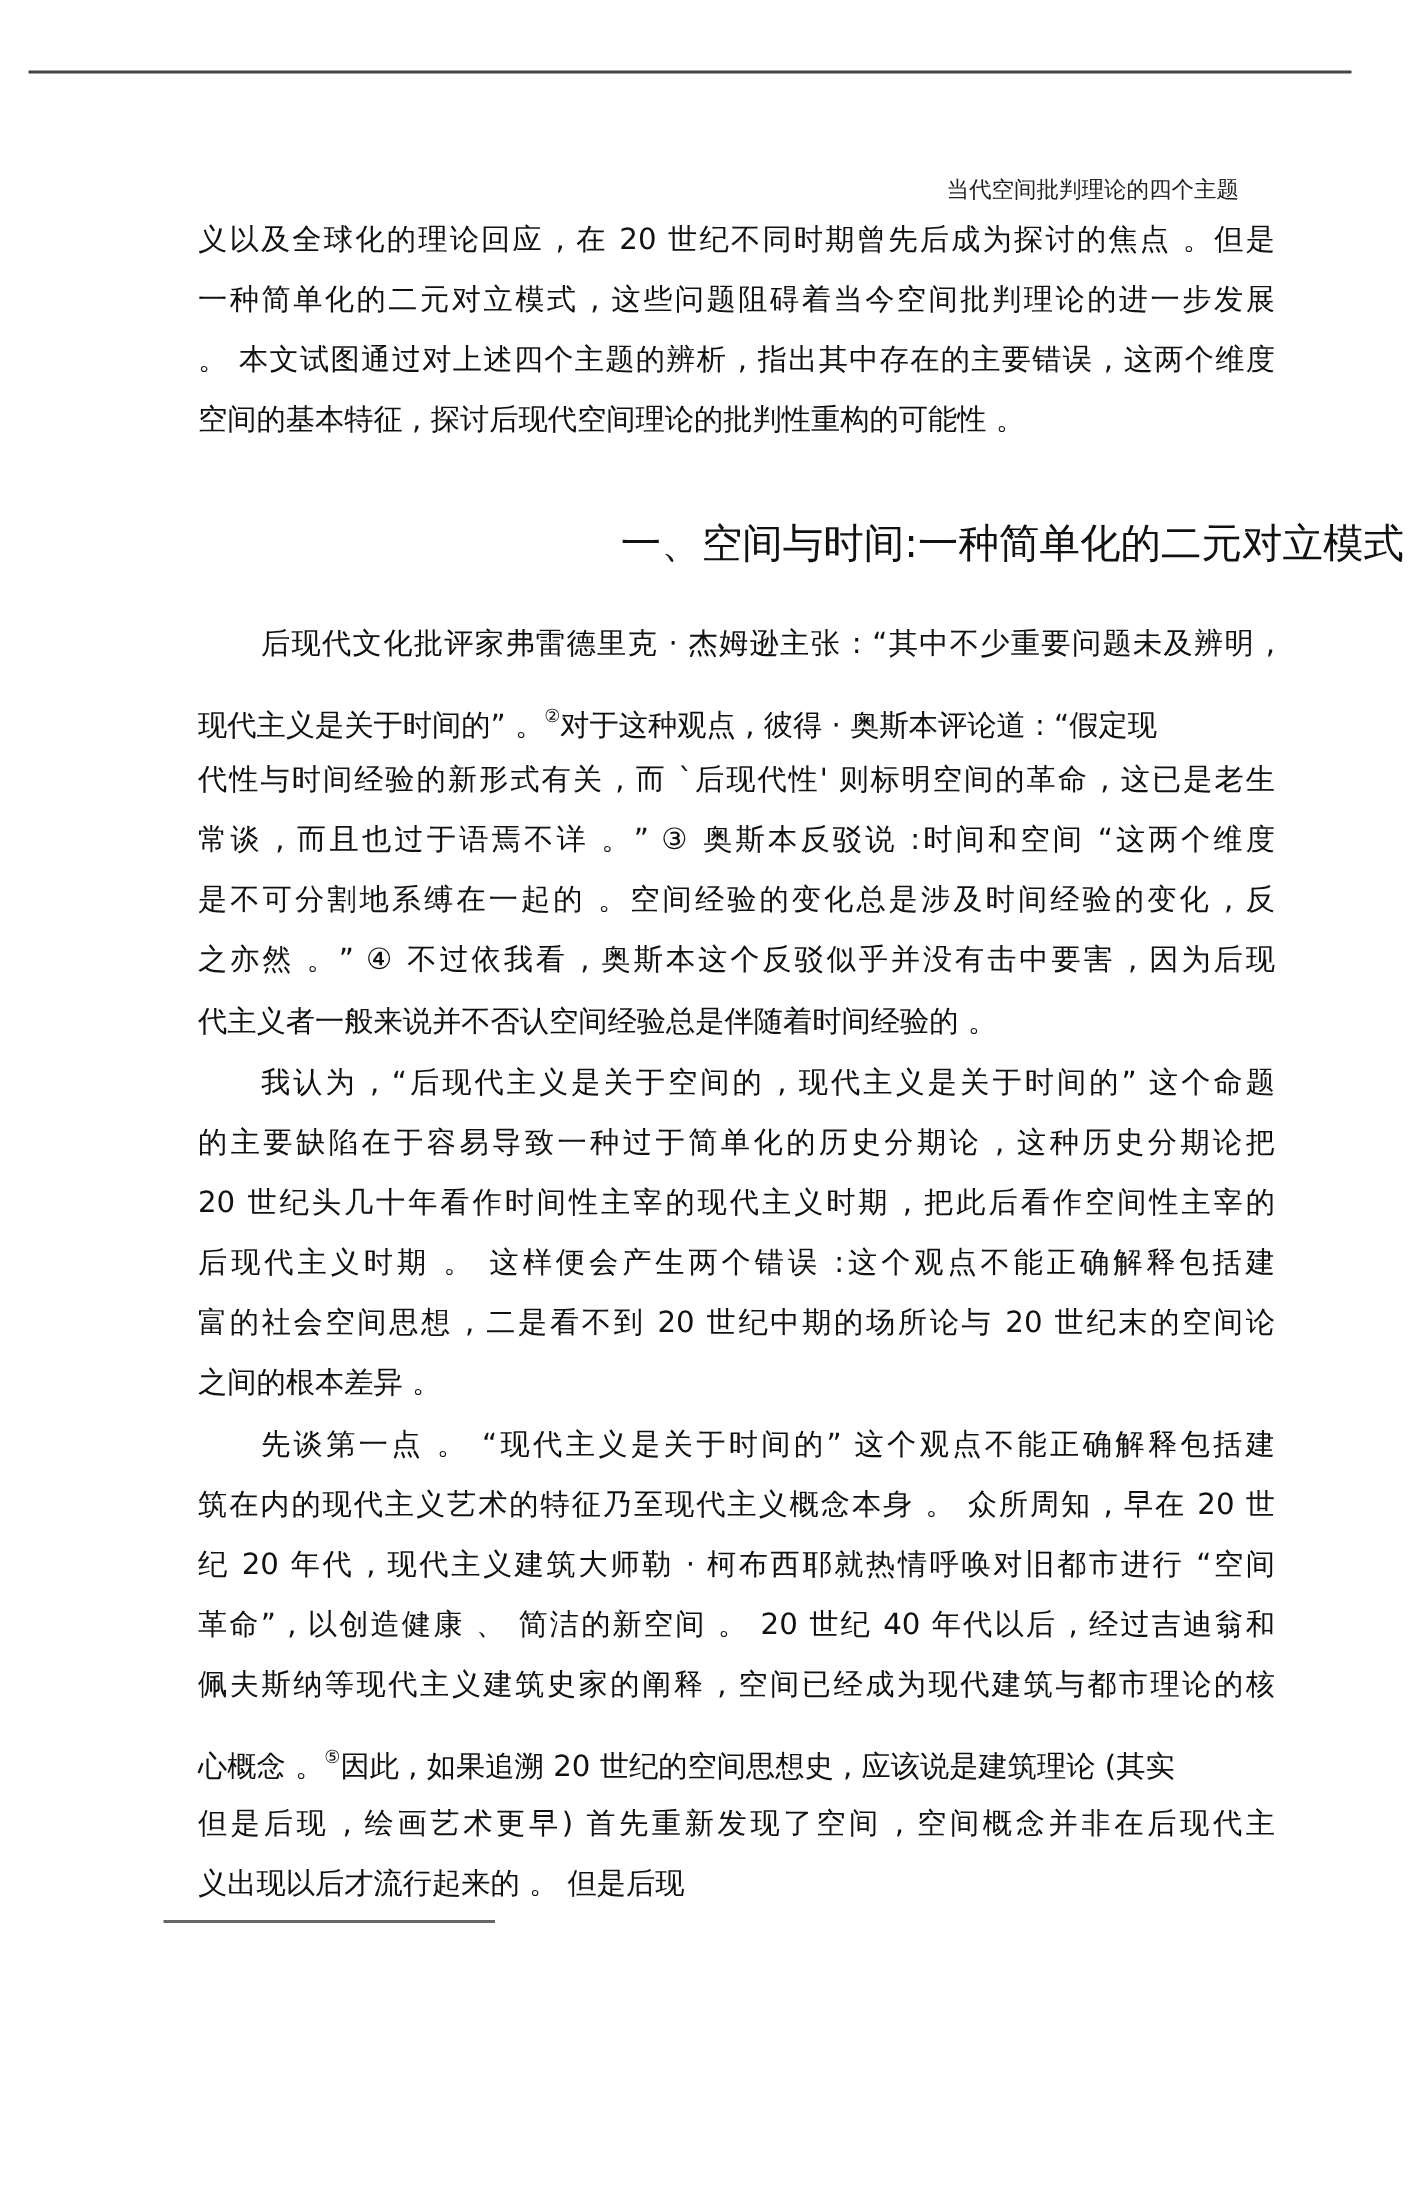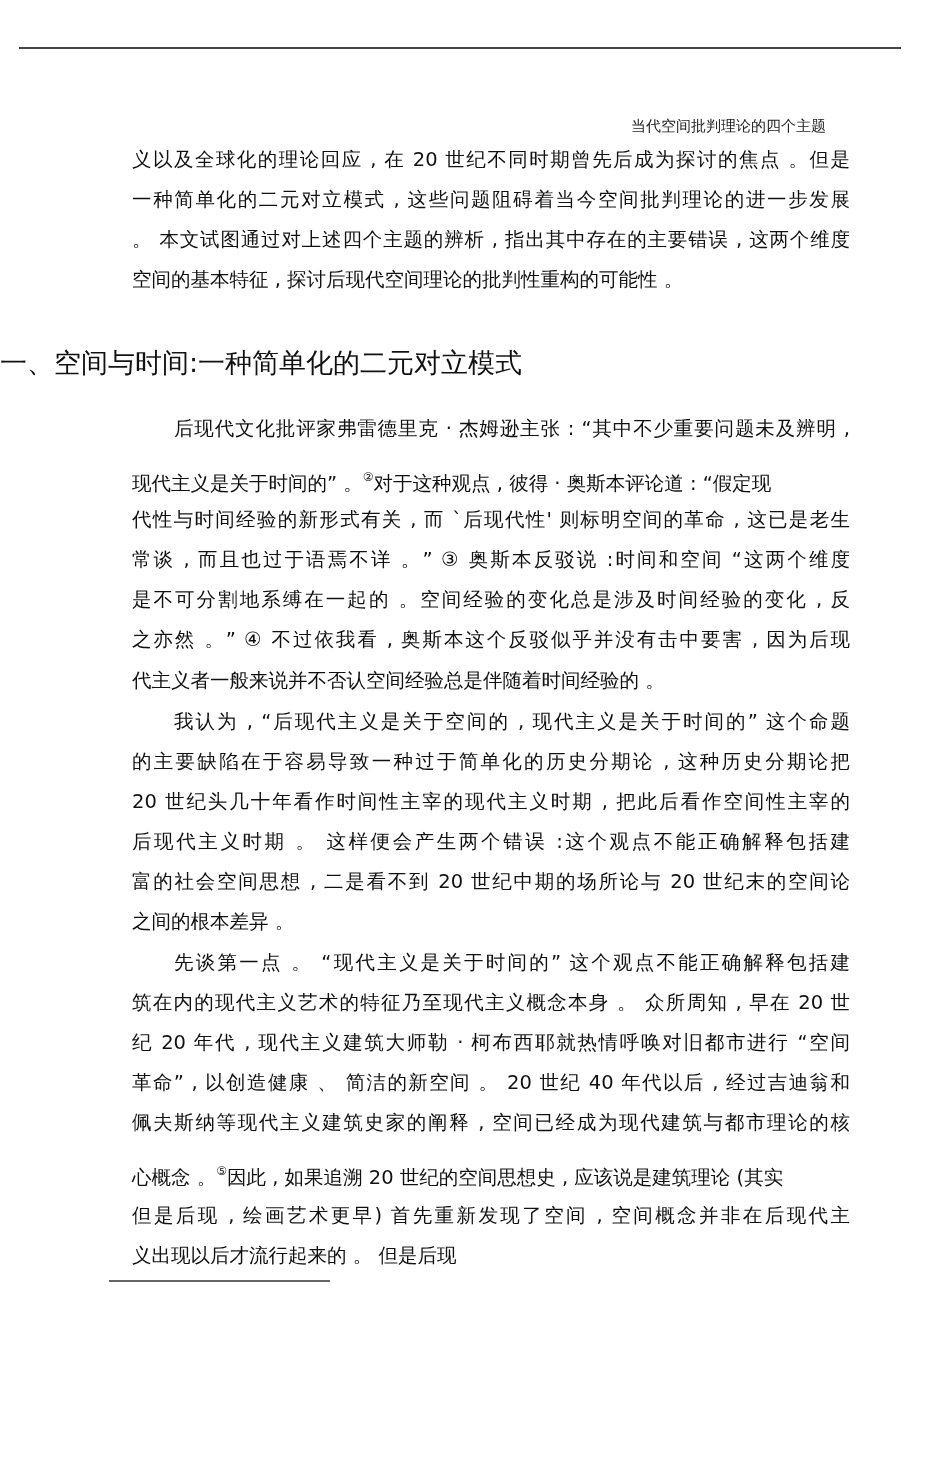--- a/index.html
+++ b/index.html
@@ -4,21 +4,21 @@
 <style>
   html, body { margin: 0; padding: 0; background: #ffffff; }
   body { width: 950px; height: 1463px; position: relative; overflow: hidden;
          font-family: "DejaVu Sans", "Liberation Sans", sans-serif; color: #111; }
   .top-rule { position: absolute; left: 19px; top: 47px; width: 882px; height: 2px; background: #444; }
   .running-head { position: absolute; right: 124px; top: 74px; font-size: 15px; color: #222; letter-spacing: 0; margin-top: 43px; }
   .line { position: absolute; left: 110px; width: 718px; font-size: 19.5px; line-height: 26px;
           white-space: nowrap; color: #111; text-align: justify; text-align-last: justify; margin-left: 22px; }
   .line.last { text-align-last: left; }
   .line.indent { left: 152px; width: 676px; }
-  .heading { position: absolute; left: 0; width: 936px; top: 346px; text-align: left;
+  .heading { position: absolute; left: 0; width: 936px; top: 346px; text-align: right;
              font-size: 27px; line-height: 34px; color: #111; }
   sup { font-size: 12px; vertical-align: 9px; }
   .fn-rule { position: absolute; left: 109px; top: 1280px; width: 221px; height: 2px; background: #666; }
 </style>
 </head>
 <body>
 
 <div>
   <div class="top-rule"></div>
   <div class="running-head">当代空间批判理论的四个主题</div>

